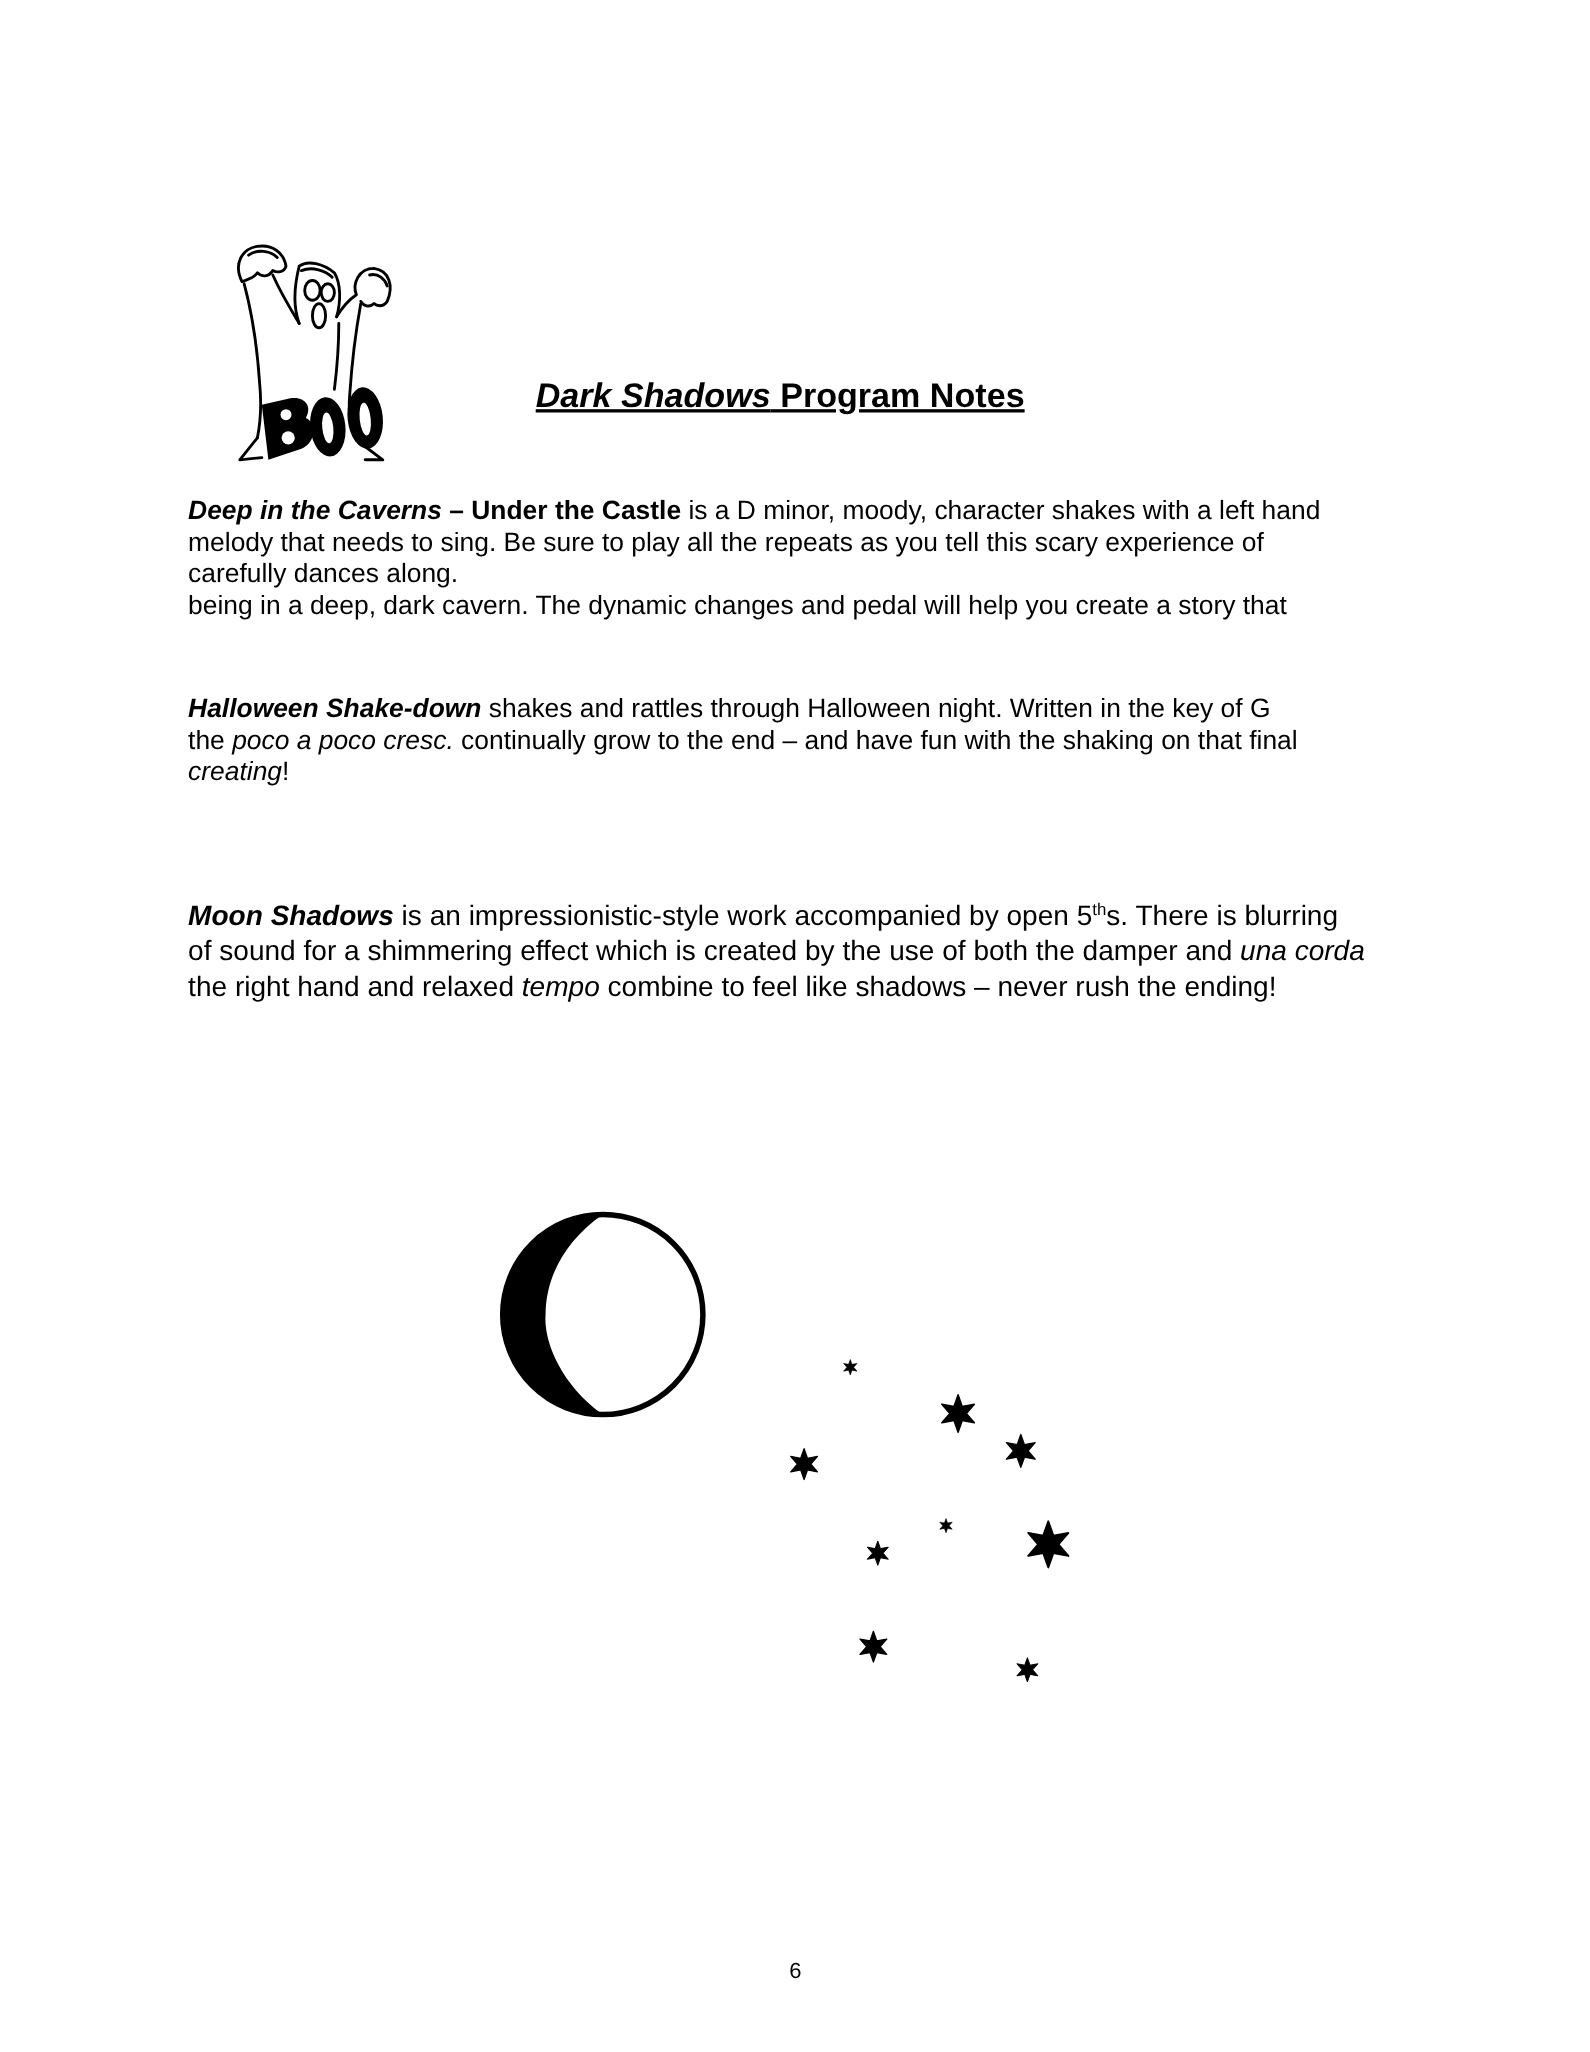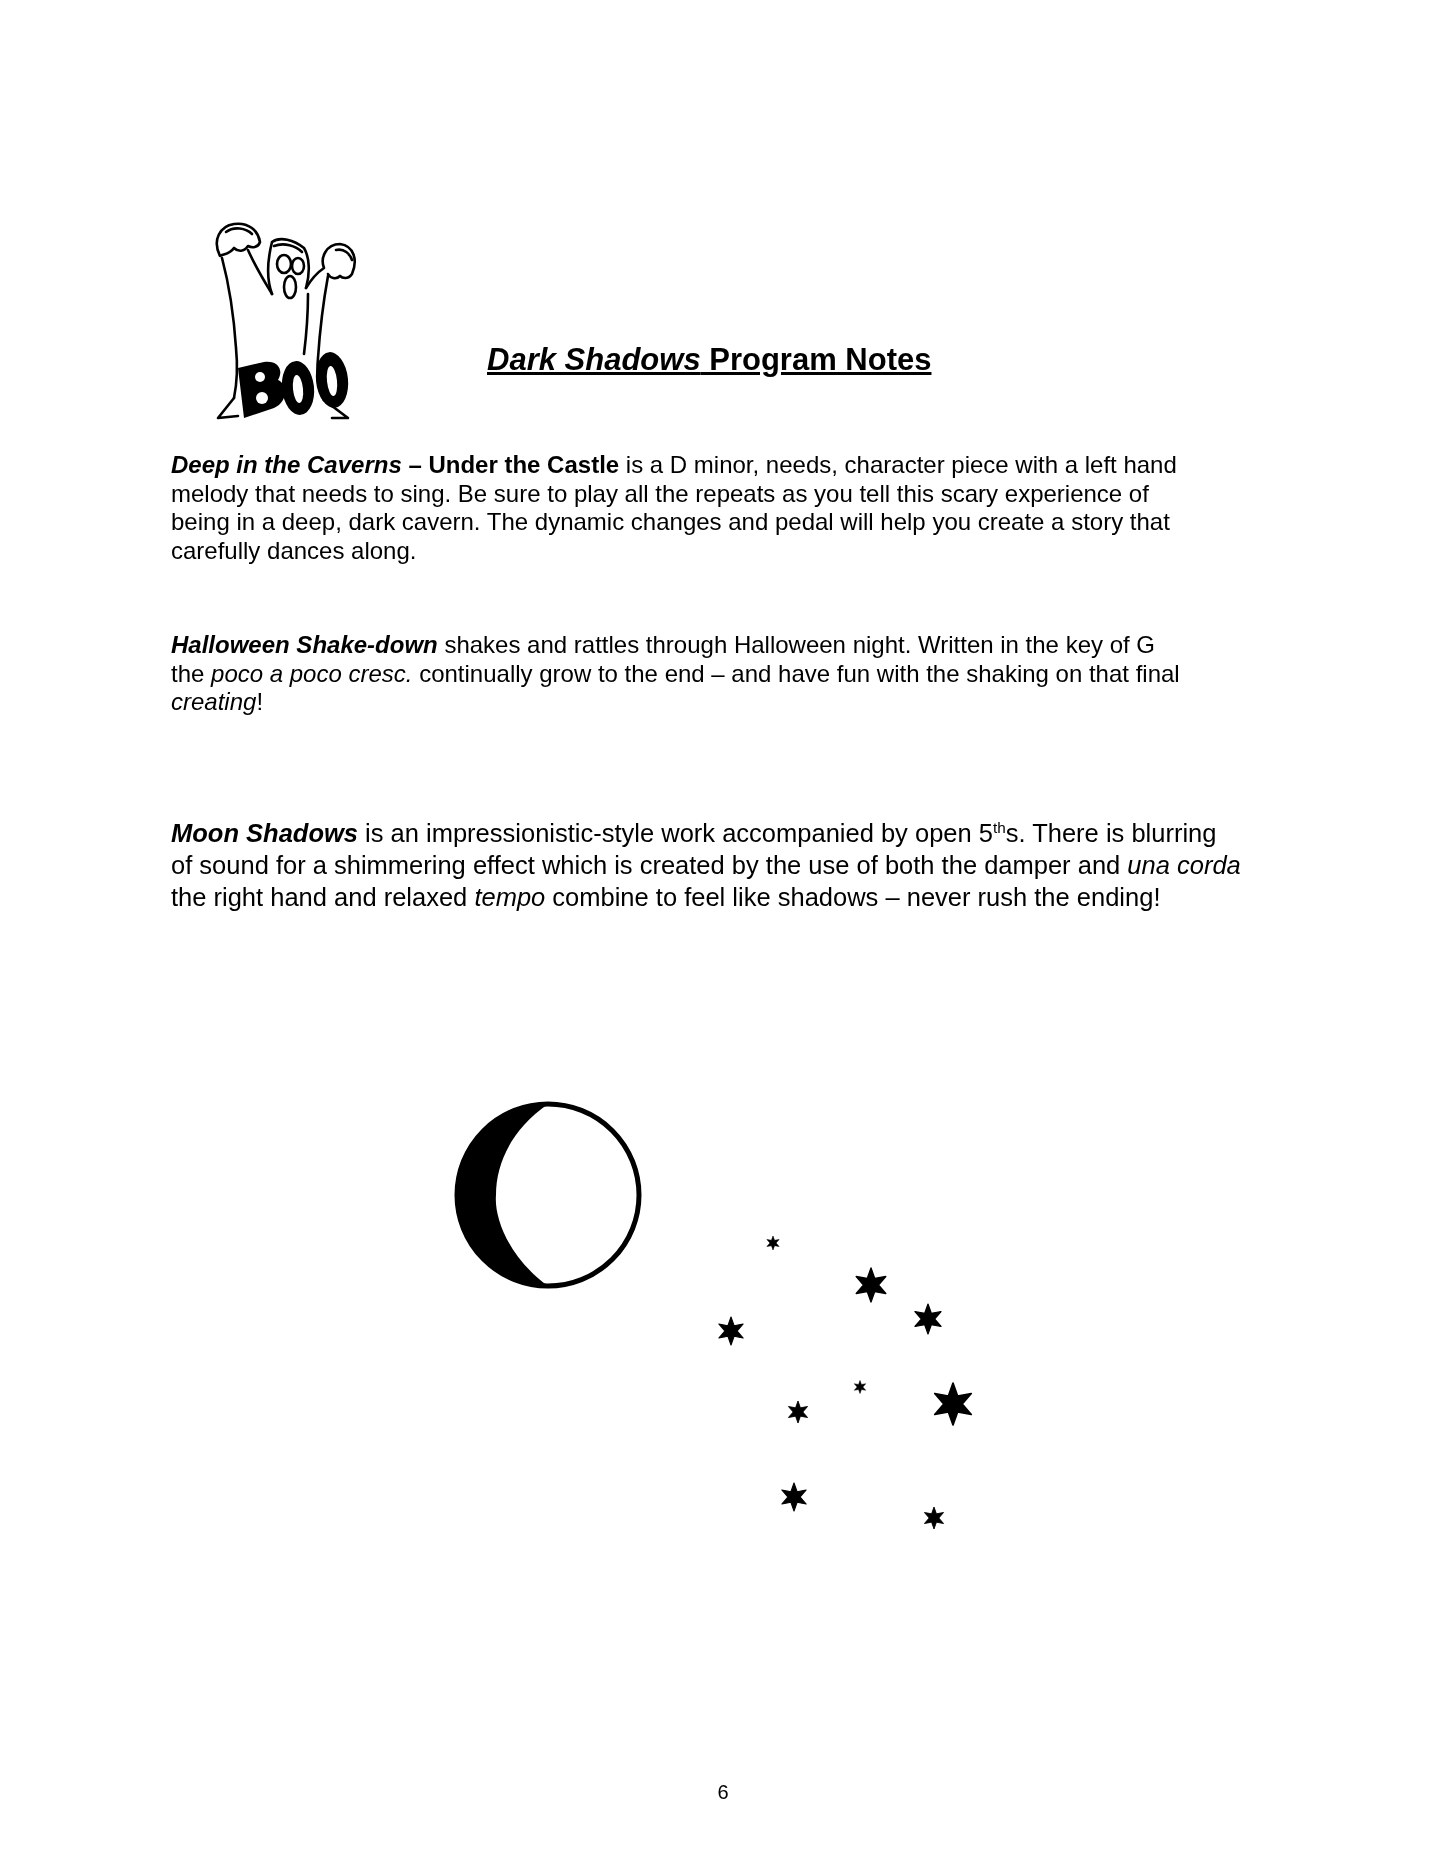--- a/index.html
+++ b/index.html
@@ -61,24 +61,24 @@
     <ellipse cx="90" cy="171" rx="5" ry="14" transform="rotate(-6 90 171)"></ellipse>
     <ellipse cx="124" cy="163" rx="5" ry="15" transform="rotate(-6 124 163)"></ellipse>
   </g>
 </svg>
 
 <div id="title" class="abs">
   <span class="it">Dark Shadows</span><span> Program Notes</span>
 </div>
 
 <p class="para p1">
-  <span class="line"><span class="bi">Deep in the Caverns</span><span class="b"> – Under the Castle</span><span> is a D minor, needs, character piece with a left hand</span></span>
+  <span class="line"><span class="bi">Deep in the Caverns</span><span class="b"> – Under the Castle</span><span> is a D minor, moody, character shakes with a left hand</span></span>
   <span class="line">melody that needs to sing. Be sure to play all the repeats as you tell this scary experience of</span>
+  <span class="line">carefully dances along.</span>
   <span class="line">being in a deep, dark cavern. The dynamic changes and pedal will help you create a story that</span>
-  <span class="line">carefully dances along.</span>
 </p>
 
 <p class="para p2">
   <span class="line"><span class="bi">Halloween Shake-down</span><span> shakes and rattles through Halloween night. Written in the key of G</span></span>
   <span class="line"><span>the </span><span class="i">poco a poco cresc.</span><span> continually grow to the end – and have fun with the shaking on that final</span></span>
   <span class="line"><span class="i">creating</span><span>!</span></span>
 </p>
 
 <p class="para p3">
   <span class="line"><span class="bi">Moon Shadows</span><span> is an impressionistic-style work accompanied by open 5</span><sup>th</sup><span>s. There is blurring</span></span>

